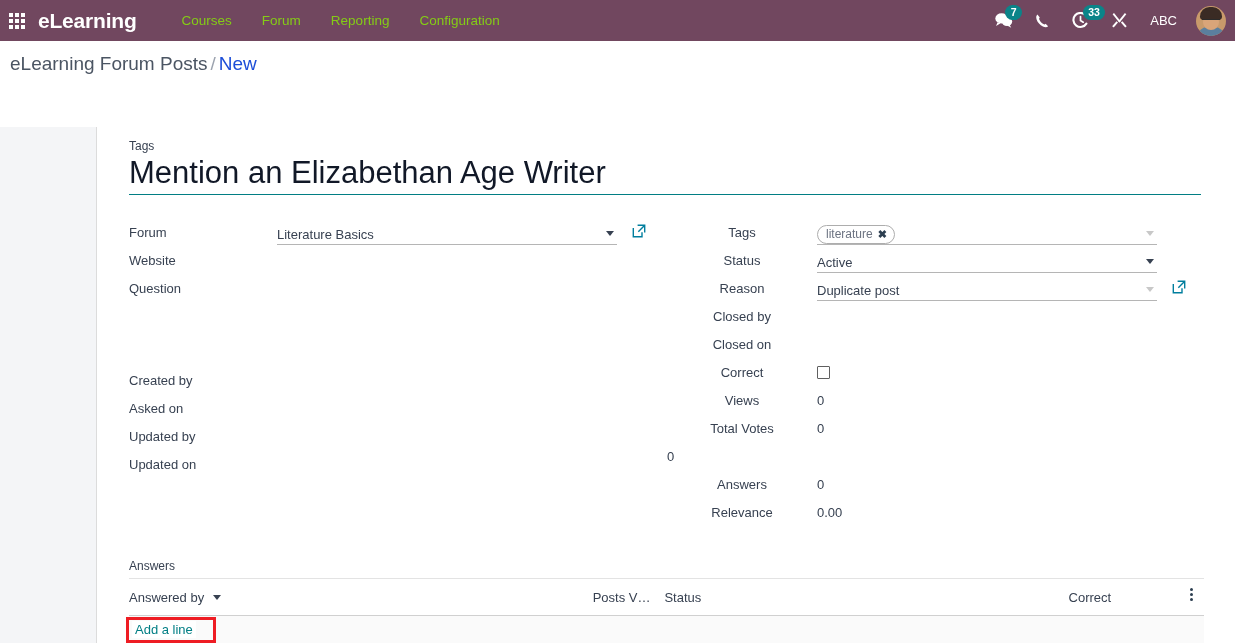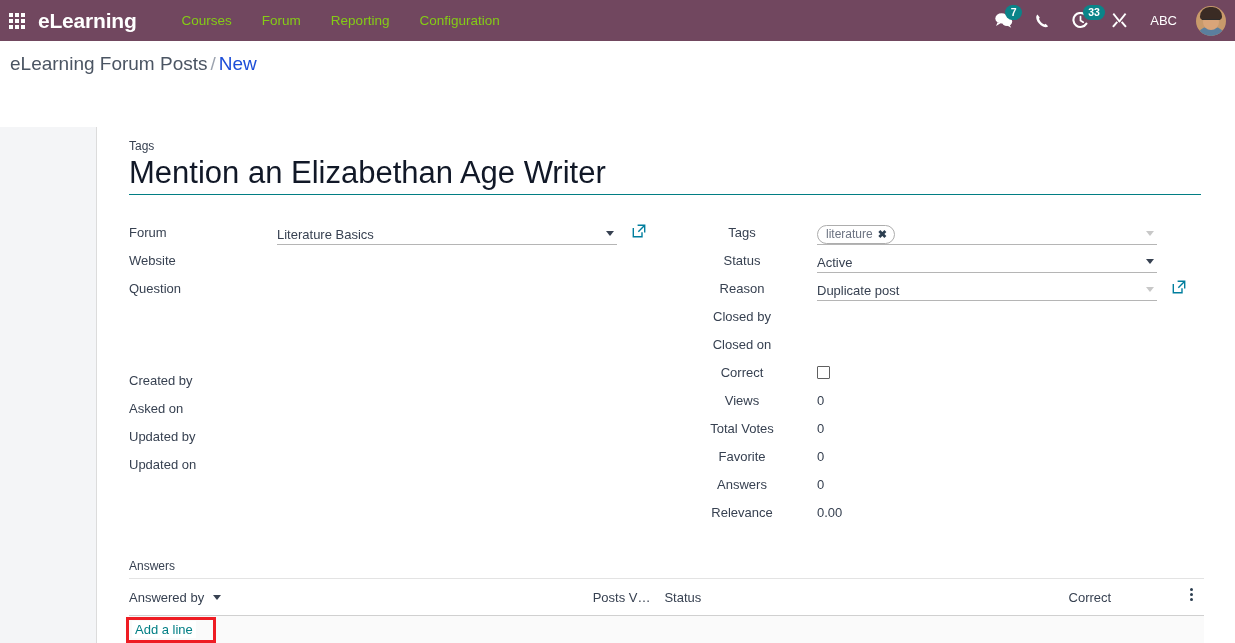--- a/index.html
+++ b/index.html
@@ -432,21 +432,20 @@
         </div>
 
         <div class="frow">
           <div class="flabel">Total Votes</div>
           <div class="fvalue">
             <span class="f-plain">0</span>
           </div>
         </div>
 
         <div class="frow">
-          <div class="flabel">Favorite</div>
           <div class="fvalue">
             <span class="f-plain">0</span>
           </div>
         </div>
 
         <div class="frow">
           <div class="flabel">Answers</div>
           <div class="fvalue">
             <span class="f-plain">0</span>
           </div>

